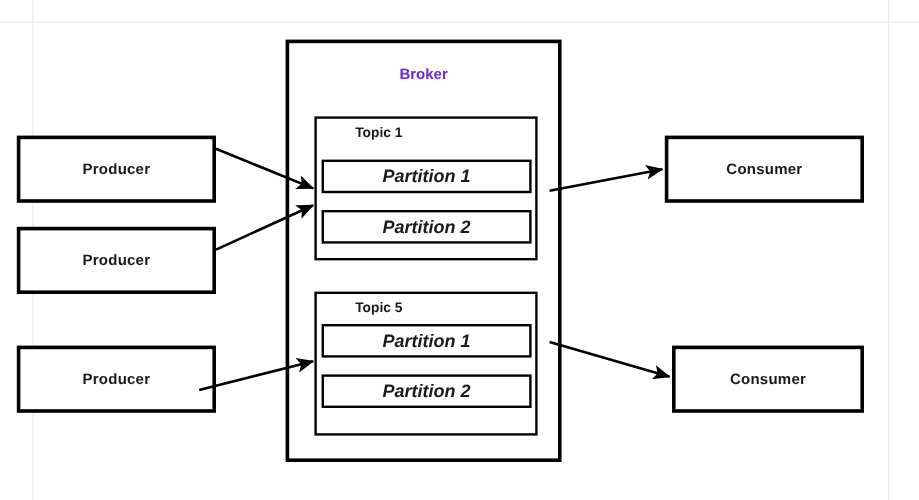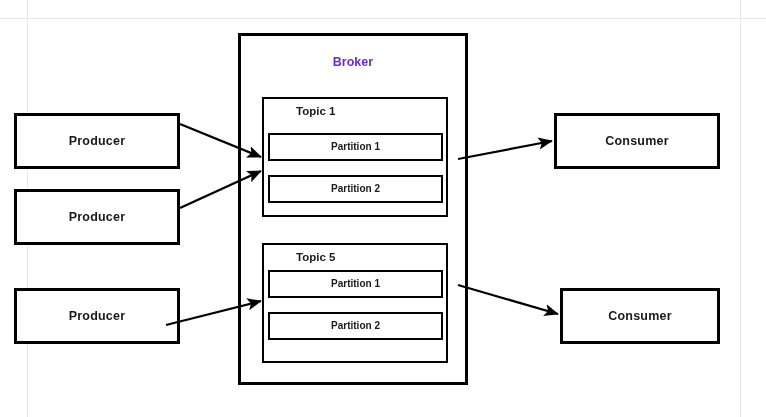--- a/index.html
+++ b/index.html
@@ -85,25 +85,26 @@
   .partition {
     position: absolute;
     box-sizing: border-box;
     background: #ffffff;
     border: 2.5px solid #000000;
     display: flex;
     align-items: center;
     justify-content: center;
   }
   .partition-label {
-    font-size: 10px;
+    font-size: 15px;
     font-weight: bold;
     color: #1a1a1a;
     line-height: 1;
     white-space: nowrap;
+    font-style: italic;
   }
   svg.arrows {
     position: absolute;
     left: 0;
     top: 0;
     width: 766px;
     height: 417px;
     overflow: visible;
     pointer-events: none;
   }

